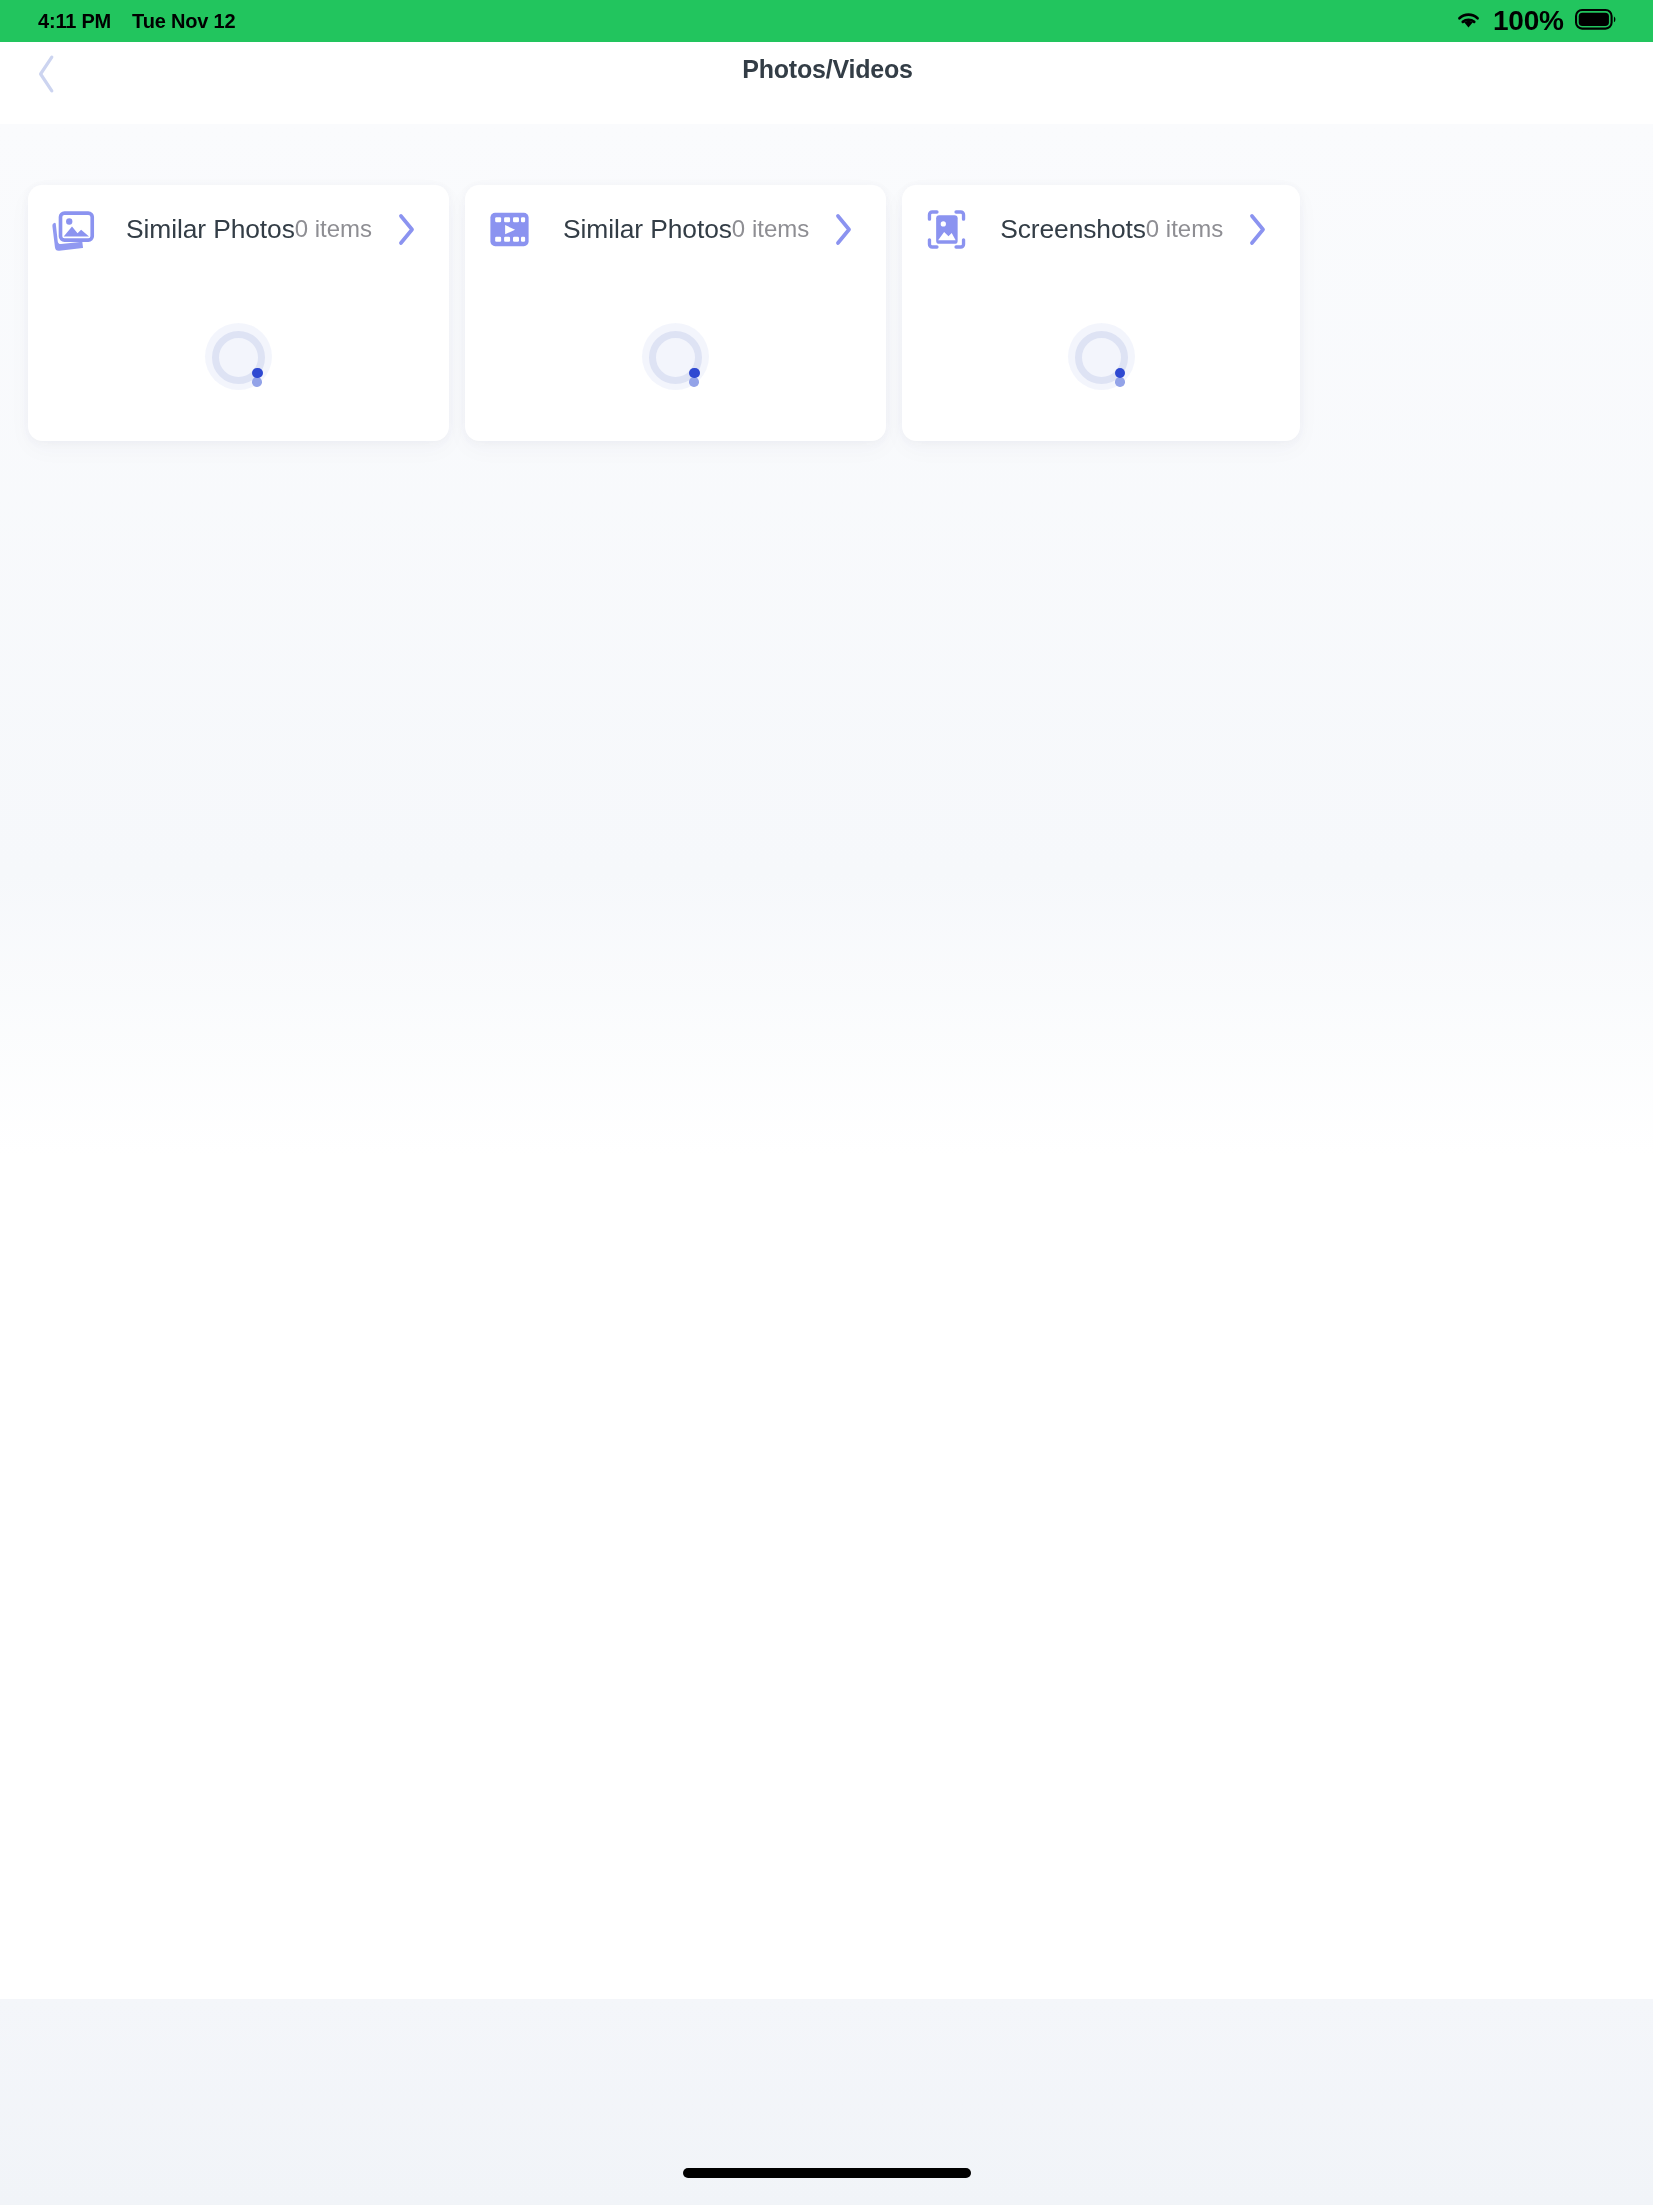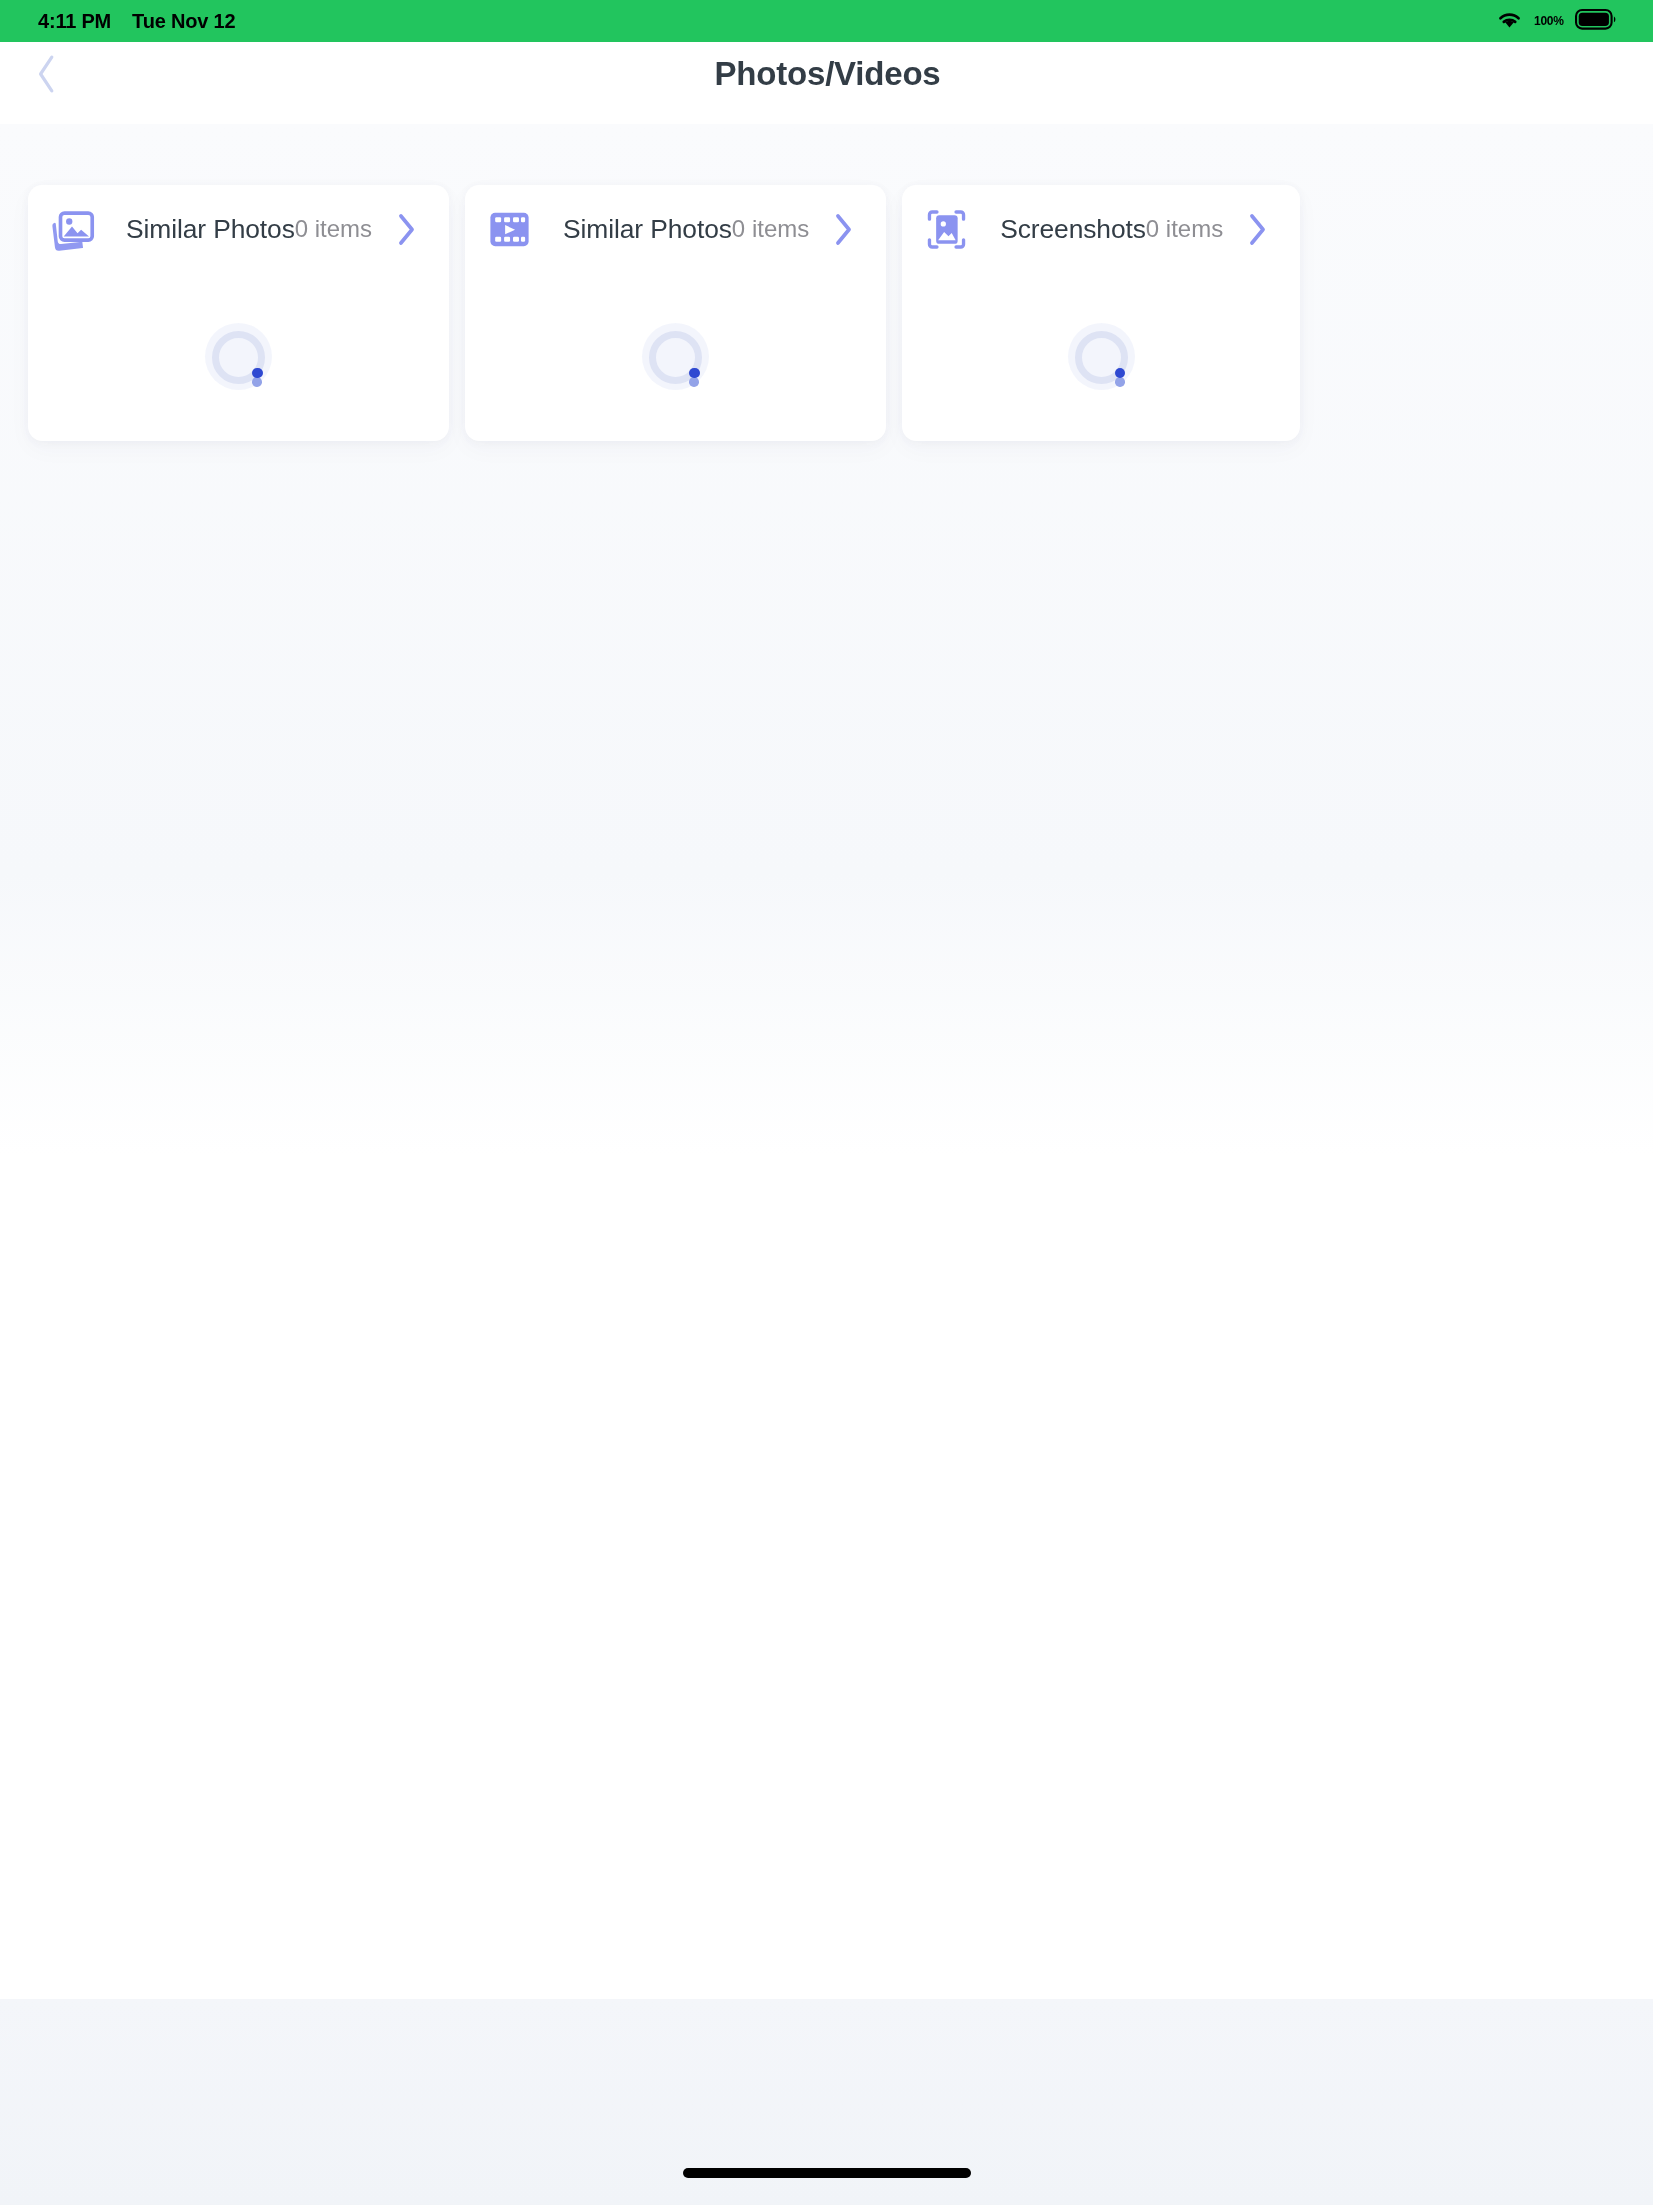--- a/index.html
+++ b/index.html
@@ -50,21 +50,21 @@
     color: #000000;
     letter-spacing: -0.2px;
   }
   .status-right {
     display: flex;
     align-items: center;
     gap: 11.2px;
   }
   .wifi-icon { display: block; }
   .battery-pct {
-    font-size: 12px;
+    font-size: 28px;
     font-weight: 600;
     color: #000000;
     letter-spacing: -0.2px;
   }
   .battery-icon { display: block; }
 
   
   .nav-header {
     position: absolute;
     top: 42px; left: 0;
@@ -82,21 +82,21 @@
     display: flex;
     align-items: center;
     justify-content: center;
     cursor: pointer;
   }
   .page-title {
     position: absolute;
     left: 1px; right: 0;
     top: 13px;
     text-align: center;
-    font-size: 33px;
+    font-size: 25px;
     font-weight: 700;
     color: #333d46;
     letter-spacing: -0.2px;
   }
 
   
   .content {
     position: absolute;
     top: 123px; left: 0;
     width: 1654px;

